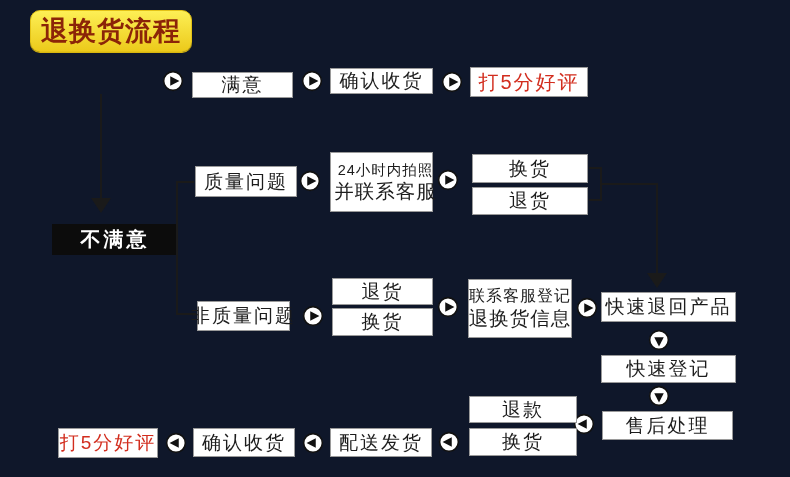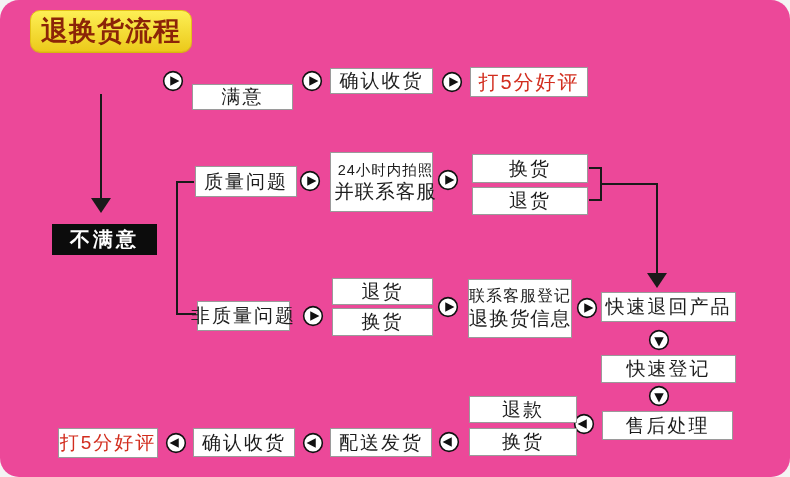--- a/index.html
+++ b/index.html
@@ -1,17 +1,17 @@
 <!DOCTYPE html>
 <html><head>
 <meta charset="utf-8">
 <style>
   html,body{margin:0;padding:0;}
   body{background:#f4f4f4;font-family:"Liberation Sans","DejaVu Sans",sans-serif;}
-  #canvas{position:relative;width:790px;height:477px;background:#ec4899;overflow:hidden;border-radius:19px;}
+  #canvas{position:relative;width:790px;height:477px;background:#0f172a;overflow:hidden;}
 
   .title-badge{
     position:absolute;left:30px;top:10px;width:160px;height:40px;
     background:linear-gradient(#fdef55,#ecca1b);
     border:1px solid #e3c217;border-radius:10px;
     display:flex;align-items:center;justify-content:center;
     font-size:27px;font-weight:bold;color:#8b2408;letter-spacing:1px;
     box-shadow:0 1px 0 #d8b60e;
   }
 
@@ -44,21 +44,21 @@
   <div class="title-badge">退换货流程</div>
 
 
   <span class="ar" style="left:162px;top:70px;">
     <svg viewBox="0 0 24 24">
         <circle cx="12" cy="12" r="10.2" fill="#fff" stroke="#111" stroke-width="1.7"></circle>
         <path d="M9 6.8 L19 12 L9 17.2 Z" fill="#111"></path>
       </svg>
   </span>
 
-  <div class="box" style="left:192px;top:84px;width:101px;height:26px;">满意</div>
+  <div class="box" style="left:192px;top:72px;width:101px;height:26px;">满意</div>
 
   <span class="ar" style="left:301px;top:70px;">
     <svg viewBox="0 0 24 24">
         <circle cx="12" cy="12" r="10.2" fill="#fff" stroke="#111" stroke-width="1.7"></circle>
         <path d="M9 6.8 L19 12 L9 17.2 Z" fill="#111"></path>
       </svg>
   </span>
 
   <div class="box" style="left:330px;top:68px;width:103px;height:26px;">确认收货</div>
 
@@ -67,21 +67,21 @@
         <circle cx="12" cy="12" r="10.2" fill="#fff" stroke="#111" stroke-width="1.7"></circle>
         <path d="M9 6.8 L19 12 L9 17.2 Z" fill="#111"></path>
       </svg>
   </span>
 
   <div class="box red" style="left:470px;top:67px;width:118px;height:30px;font-size:20px;">打5分好评</div>
 
   <div class="ln" style="left:100px;top:94px;width:2px;height:104px;"></div>
   <div class="tri-down" style="left:91px;top:198px;"></div>
 
-  <div class="box black" style="left:52px;top:224px;width:105px;height:31px;font-size:20px;">不满意</div>
+  <div class="box black" style="left:52px;top:224px;width:126px;height:31px;font-size:20px;">不满意</div>
 
   <div class="ln" style="left:176px;top:181px;width:2px;height:134px;"></div>
   <div class="ln" style="left:176px;top:181px;width:18px;height:2px;"></div>
   <div class="ln" style="left:176px;top:313px;width:20px;height:2px;"></div>
 
   <div class="box" style="left:195px;top:166px;width:102px;height:31px;">质量问题</div>
 
   <span class="ar" style="left:299px;top:170px;">
     <svg viewBox="0 0 24 24">
         <circle cx="12" cy="12" r="10.2" fill="#fff" stroke="#111" stroke-width="1.7"></circle>

